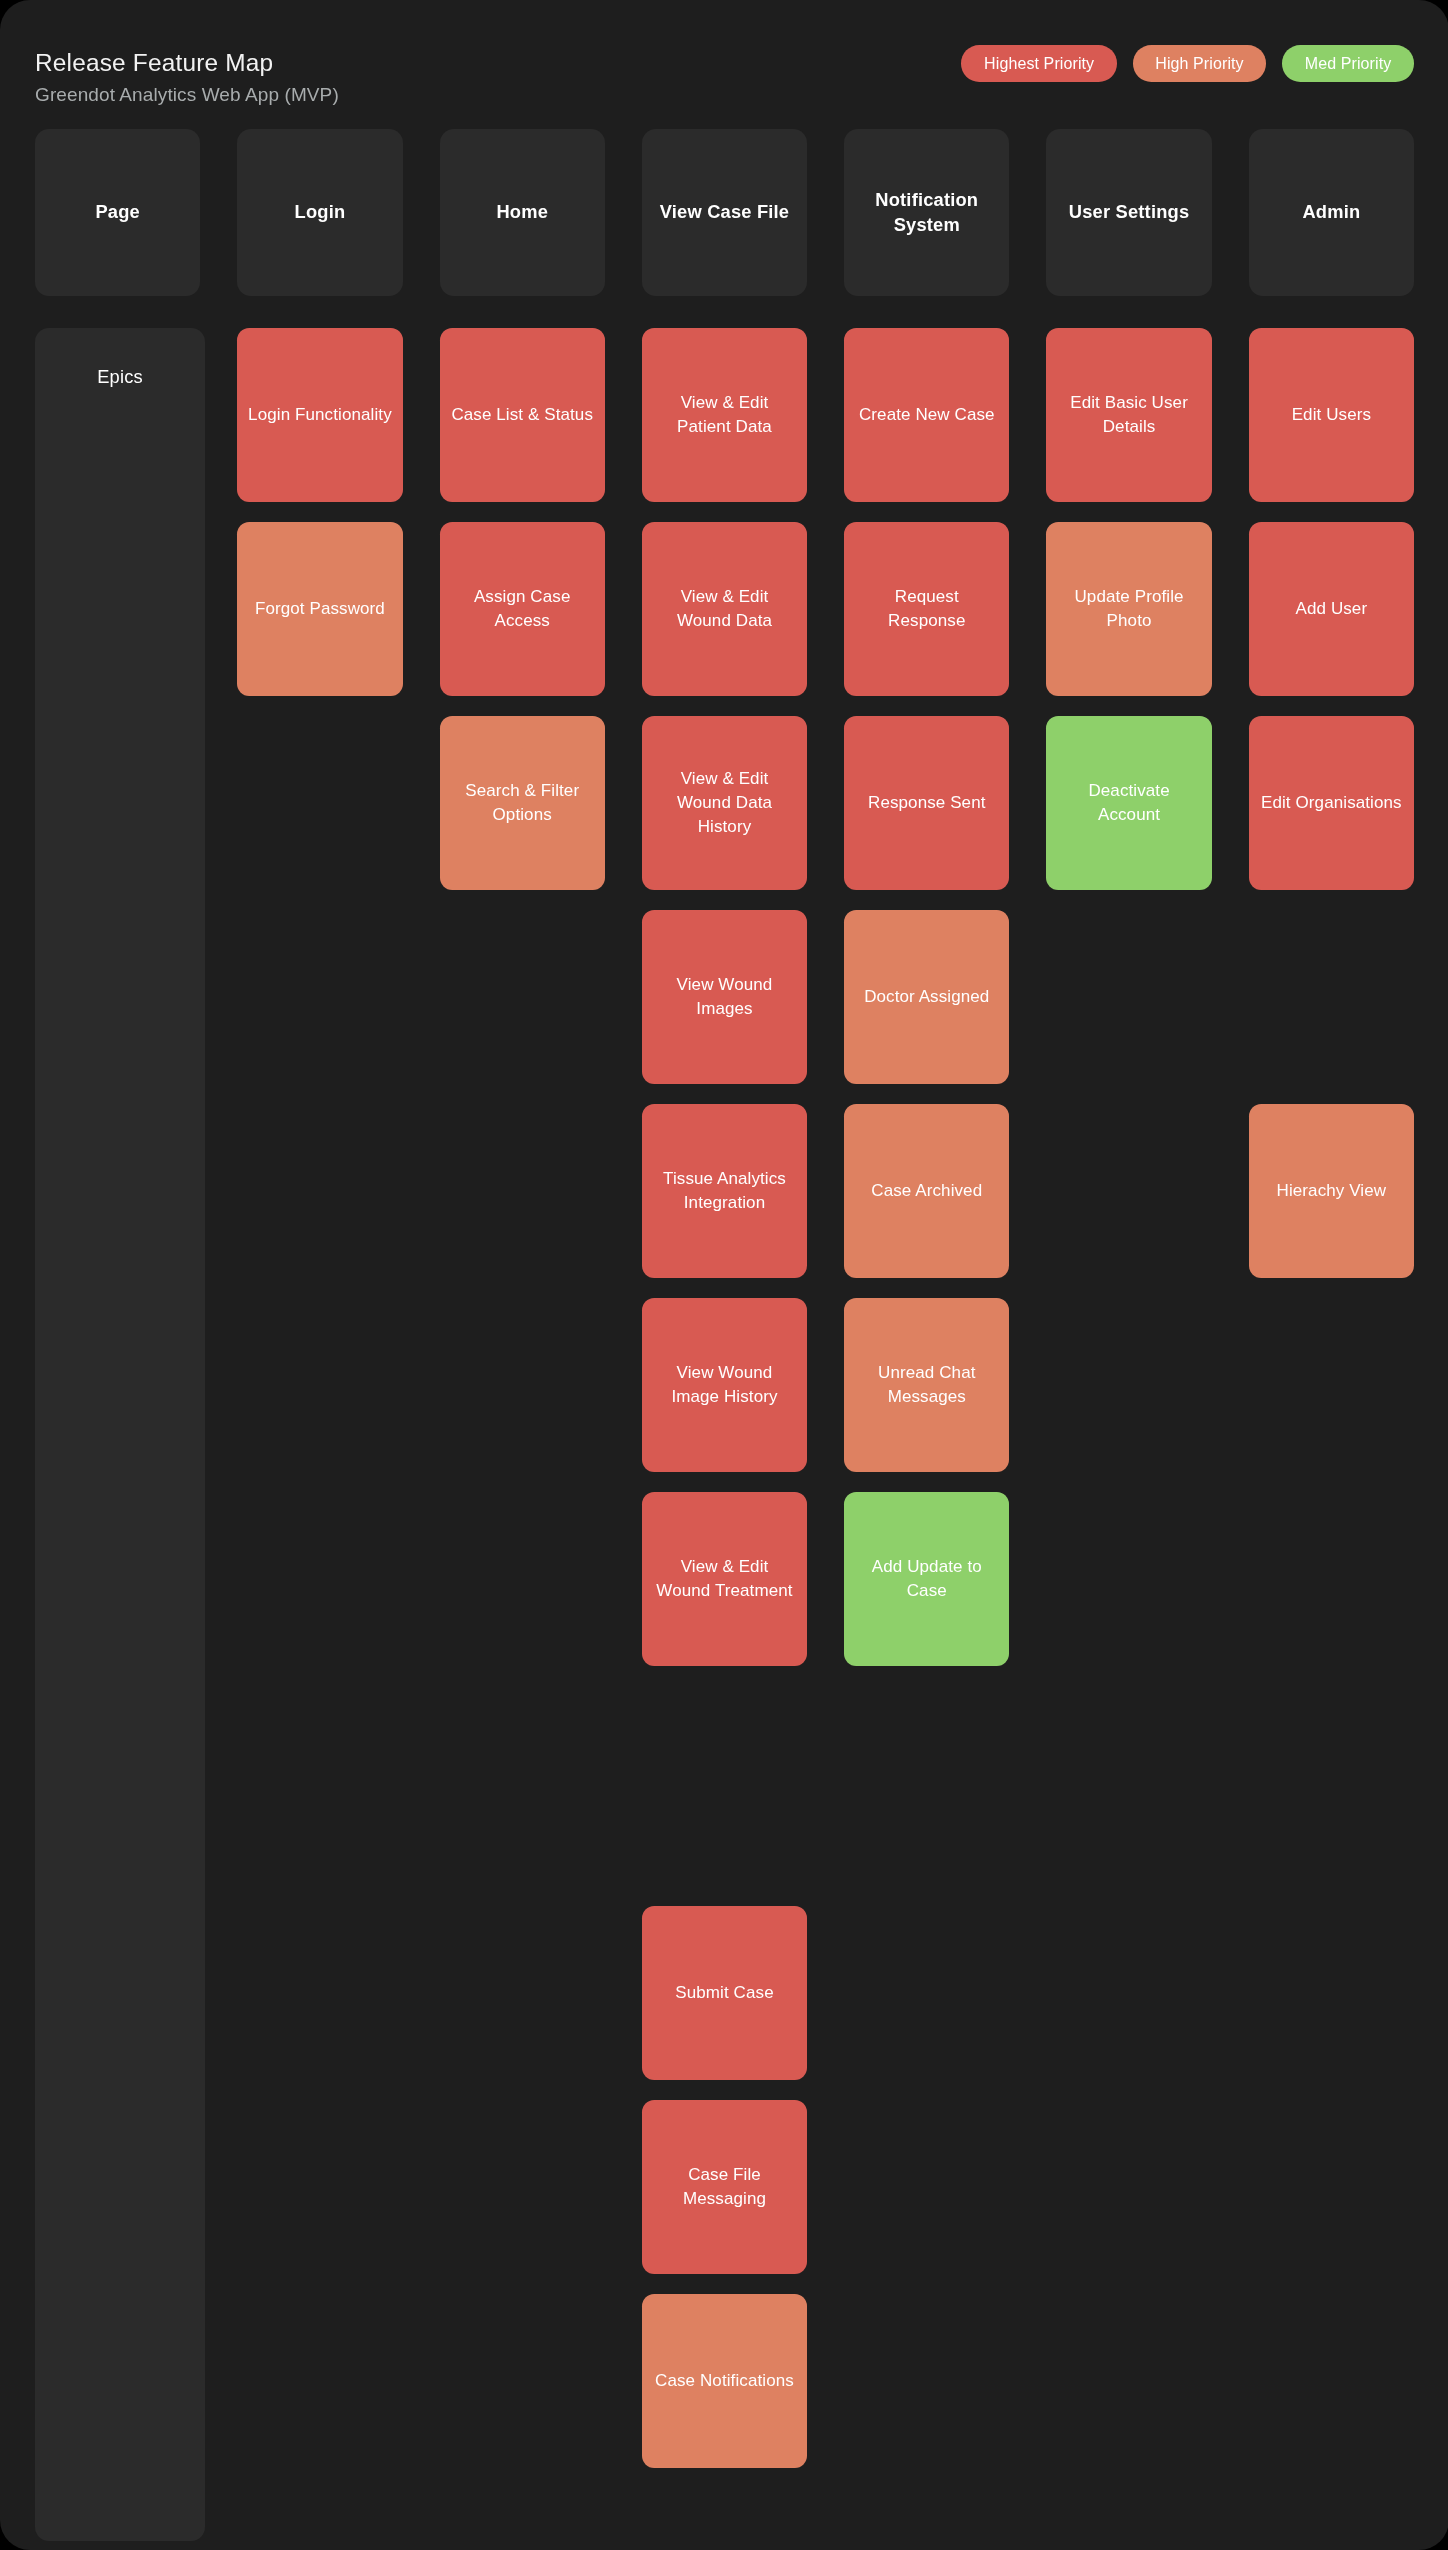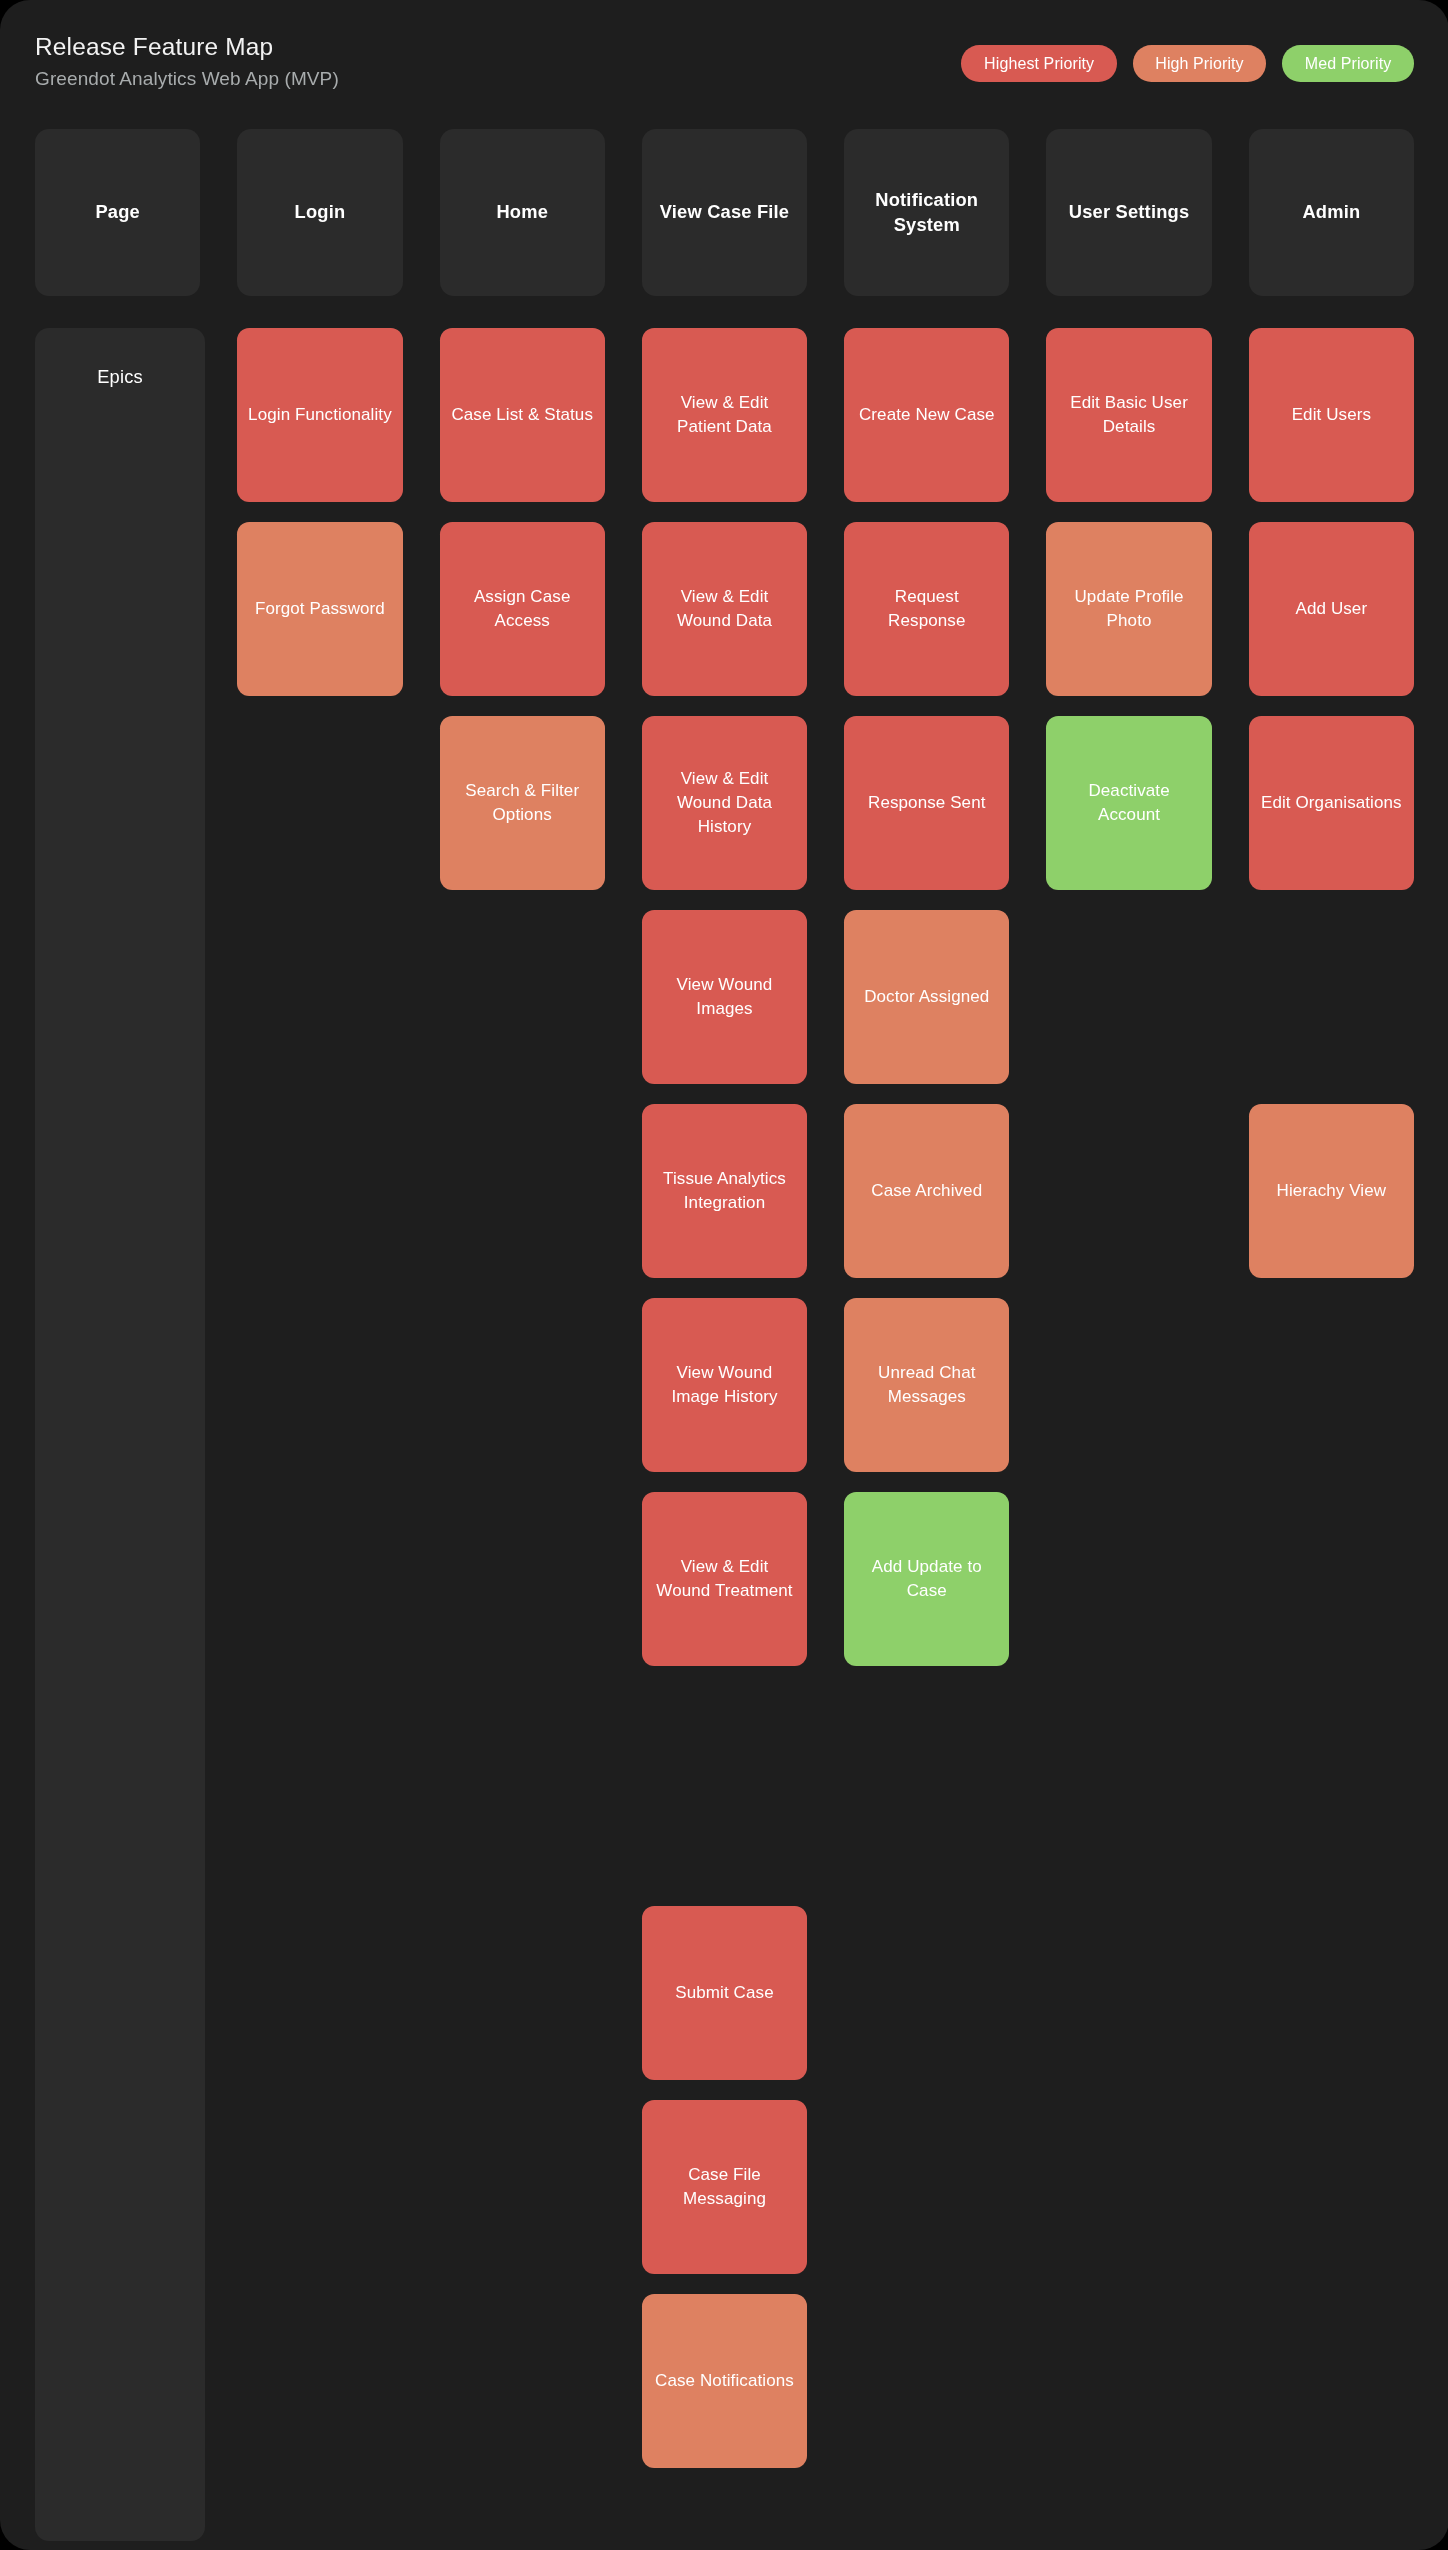--- a/index.html
+++ b/index.html
@@ -17,21 +17,21 @@
     border-radius: 30px;
     overflow: hidden;
   }
 
   
   .header {
     position: absolute;
     left: 0; top: 0; right: 0;
     height: 122px;
   }
-  .title-block { position: absolute; left: 35px; top: 32px; }
+  .title-block { position: absolute; left: 35px; top: 48px; }
   .title {
     font-size: 24.4px;
     color: #f2f2f2;
     font-weight: 400;
     letter-spacing: 0.2px;
     line-height: 1.25;
   }
   .subtitle {
     font-size: 19px;
     color: #a8acad;

